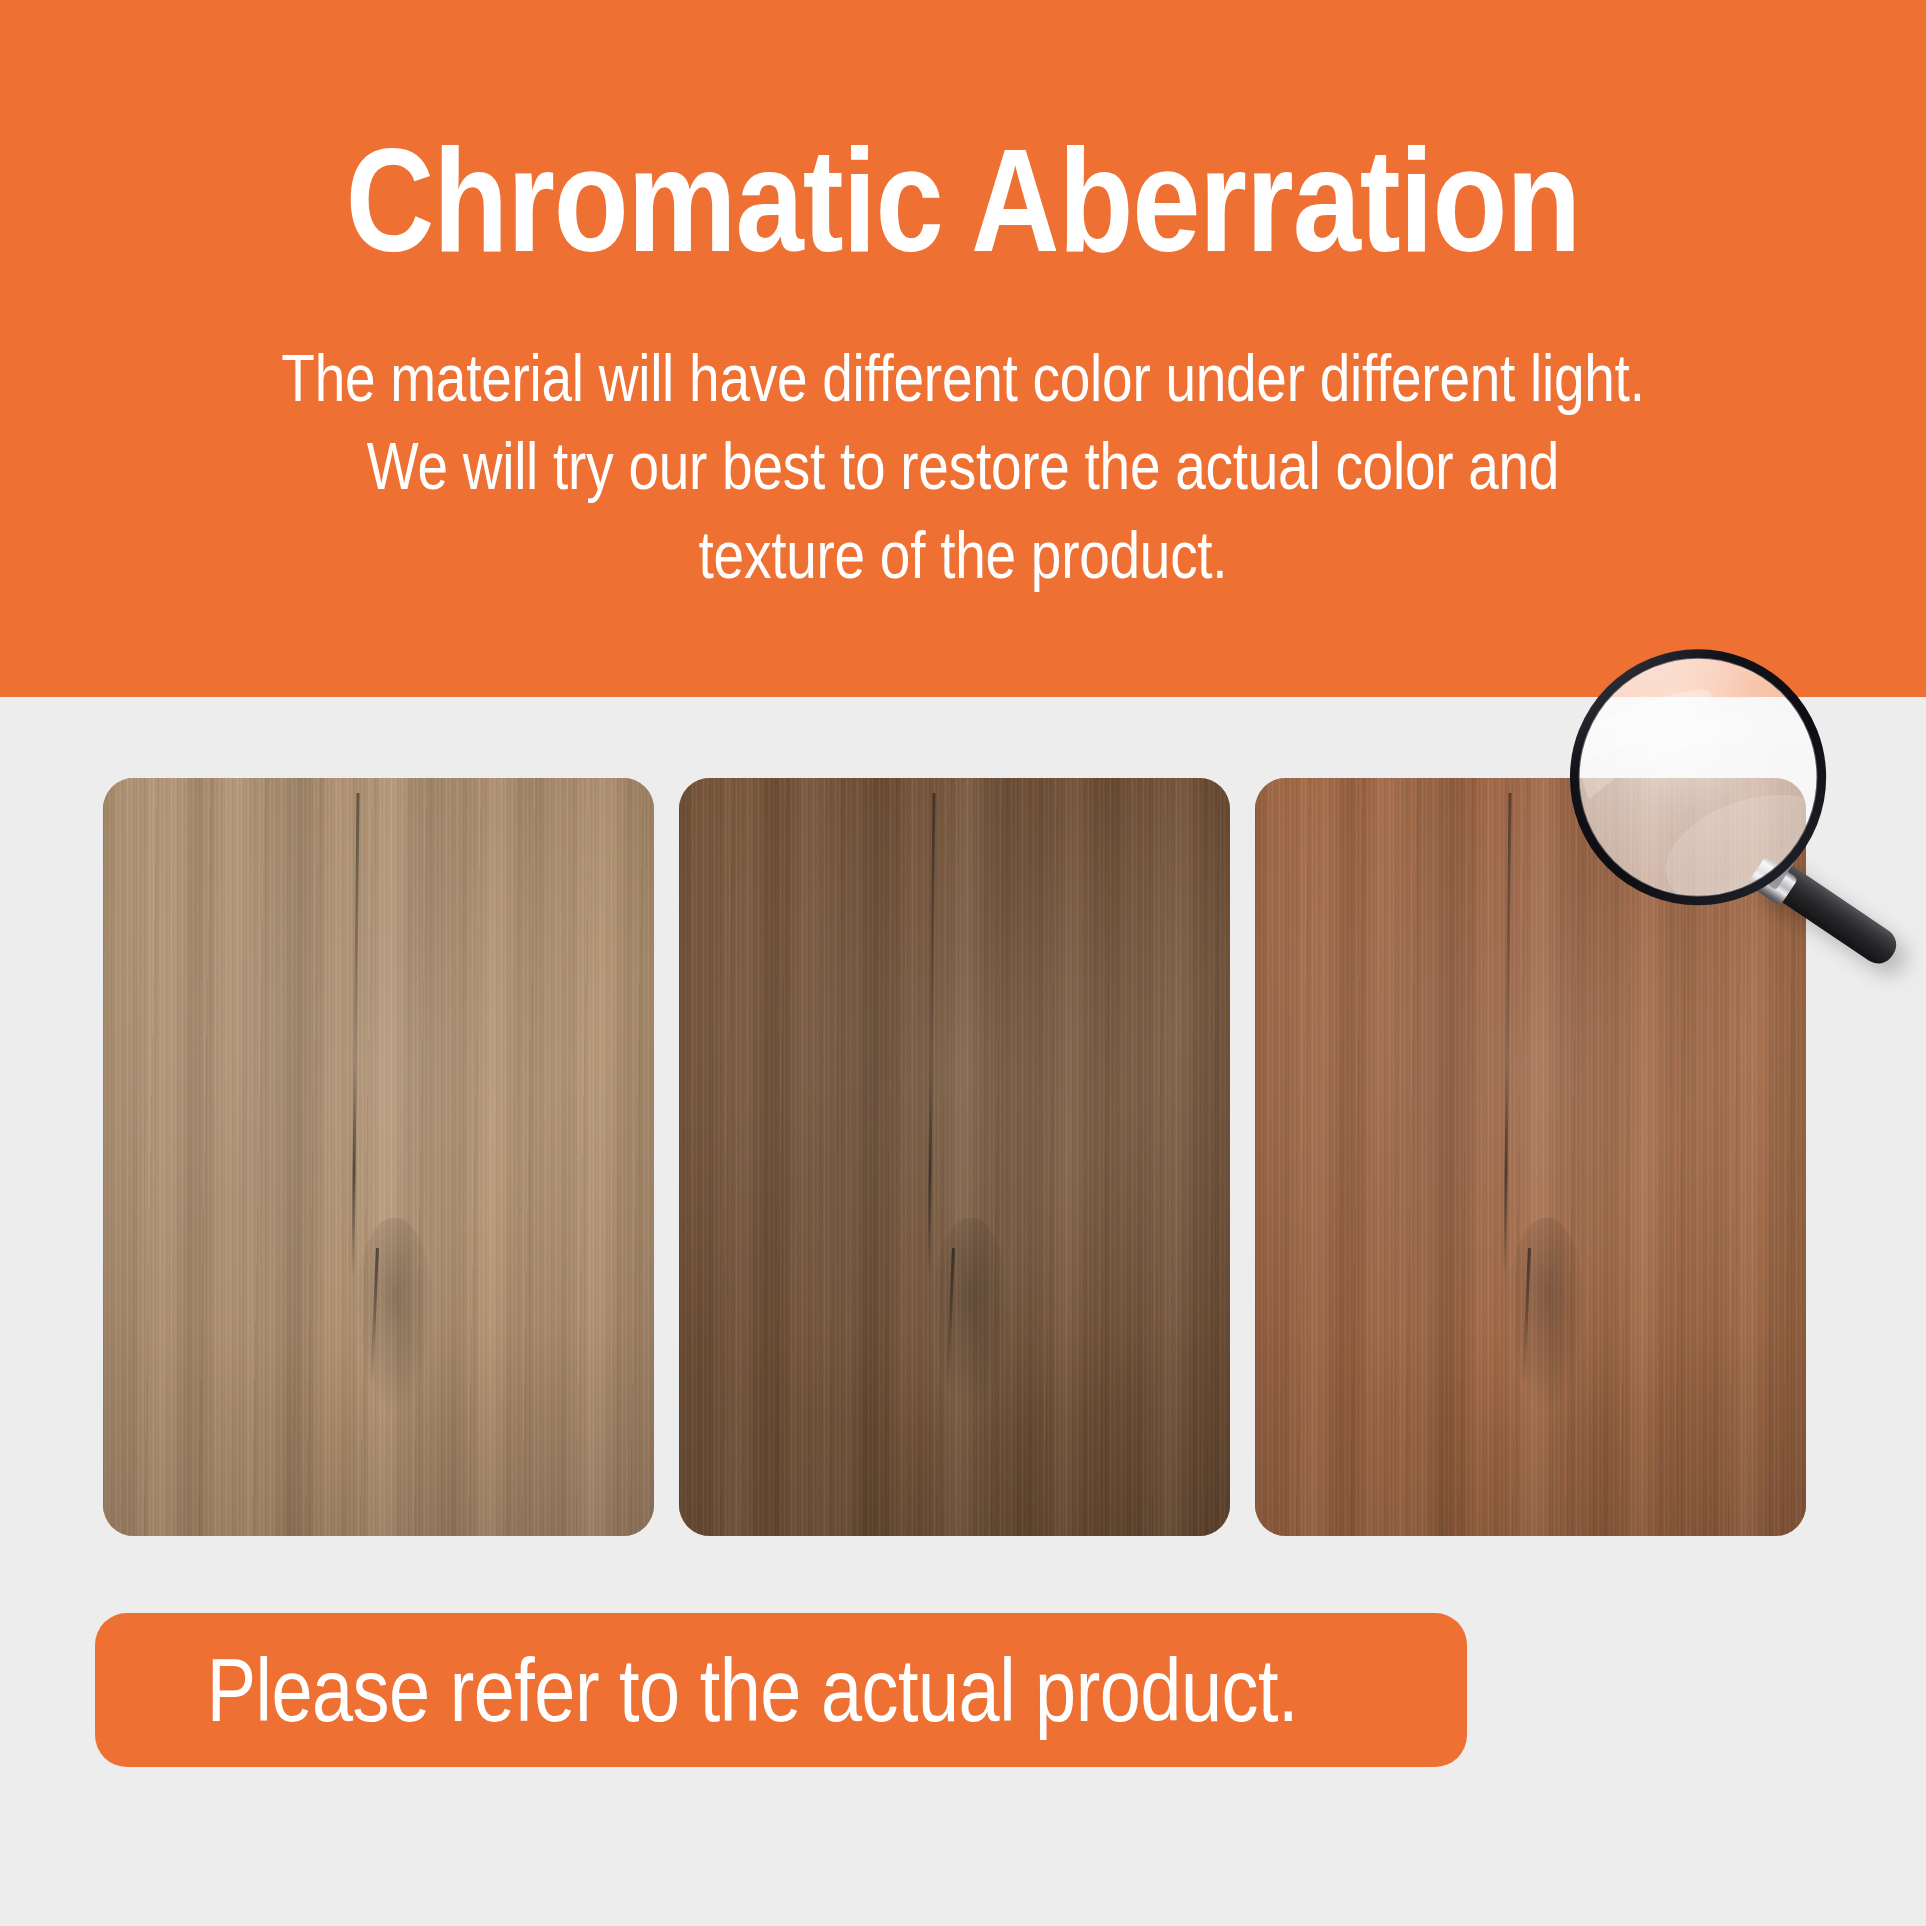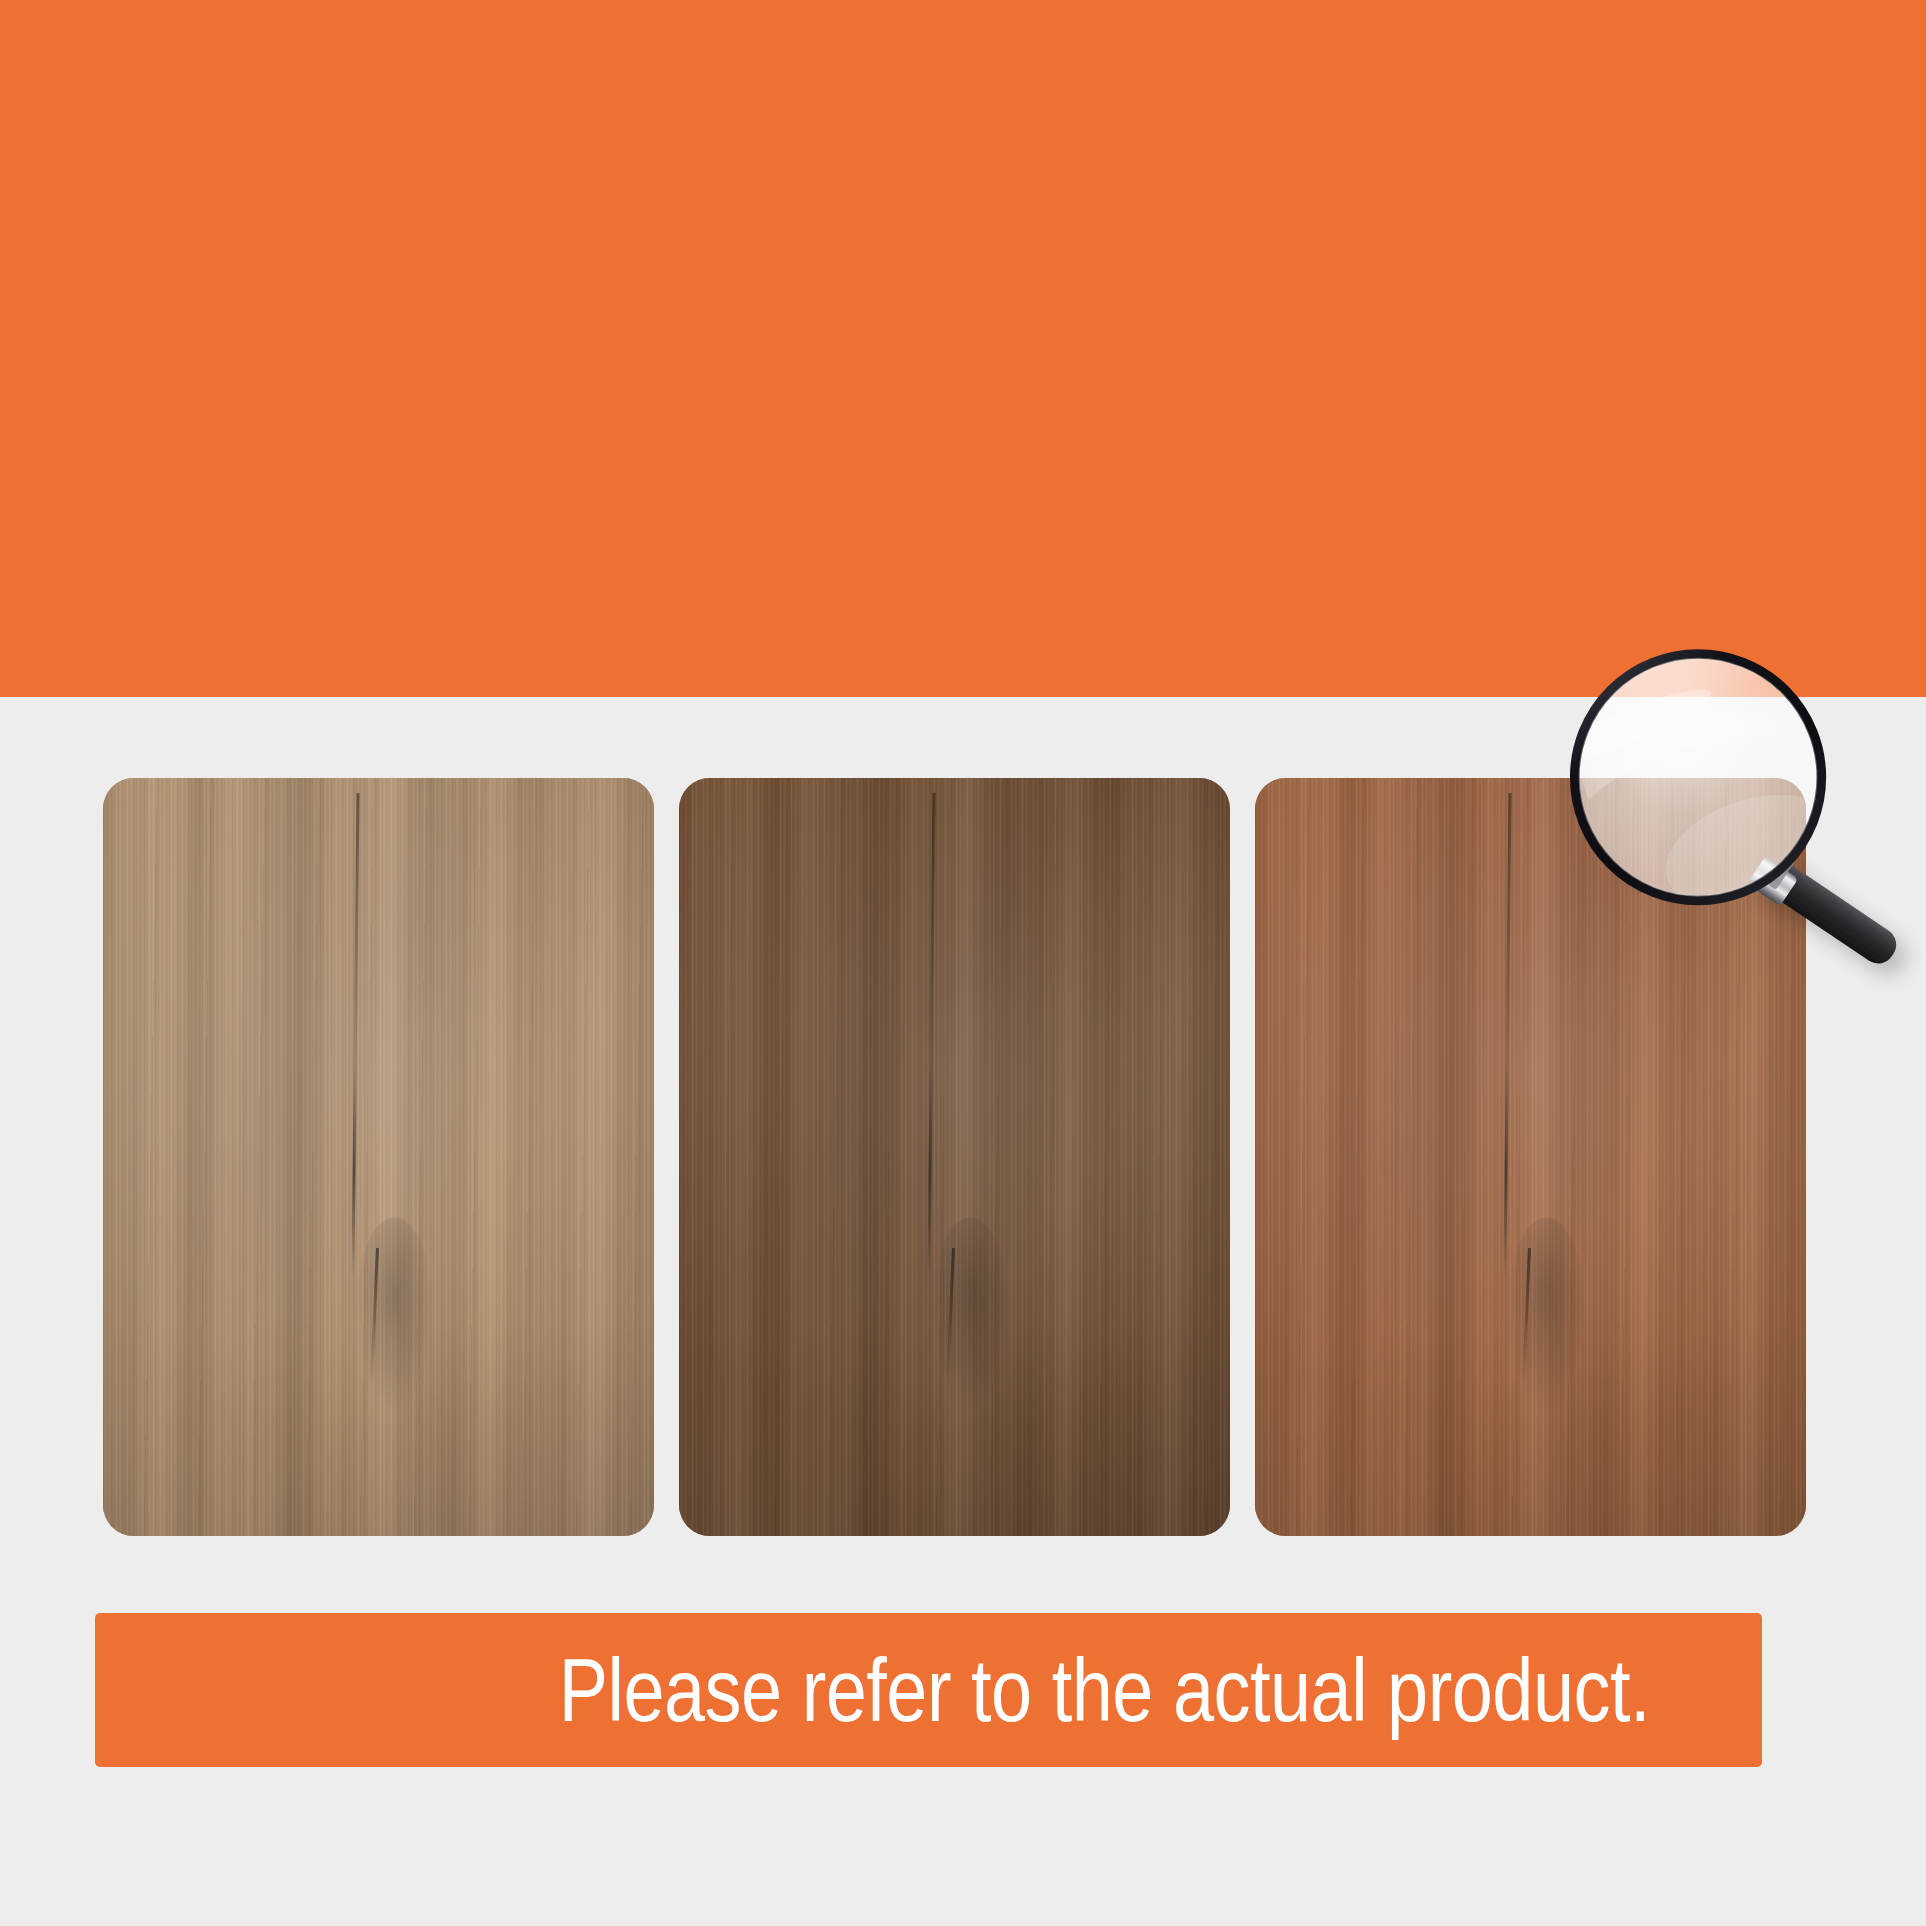--- a/index.html
+++ b/index.html
@@ -204,47 +204,56 @@
     z-index: 6;
     pointer-events: none;
   }
   .magnifier svg { display: block; width: 366px; height: 360px; overflow: visible; }
 
   
   .bottom-banner {
     position: absolute;
     left: 95px;
     top: 1613px;
-    width: 1667px;
+    width: 1372px;
     height: 154px;
     background: #ee7033;
-    border-radius: 5px;
+    border-radius: 32px;
     z-index: 4;
     display: flex;
     align-items: center;
-    justify-content: flex-end;
+    justify-content: flex-start;
   }
   .bottom-banner-label {
     color: #ffffff;
     font-family: "Liberation Sans Narrow", "Liberation Sans", "DejaVu Sans", sans-serif;
     font-weight: 400;
     font-size: 89px;
     line-height: 1;
     letter-spacing: -0.6px;
     transform: scaleX(0.83);
     white-space: nowrap;
   }
 </style>
 </head>
 <body>
 
 <div id="page">
 
   <div class="header-band"></div>
 
+  <div class="header-inner">
+    <div class="title">Chromatic Aberration</div>
+
+    <div class="subtitle">
+      <span class="sub-line">The material will have different color under different light.</span>
+      <span class="sub-line">We will try our best to restore the actual color and</span>
+      <span class="sub-line">texture of the product.</span>
+    </div>
+  </div>
 
   <div class="swatch-row">
 
     <div class="swatch swatch-1">
       <div class="wood wood-light">
         <div class="base"></div>
         <div class="grain-broad"></div>
         <div class="grain-mid"></div>
         <div class="grain-fine"></div>
         <div class="crack"></div>

